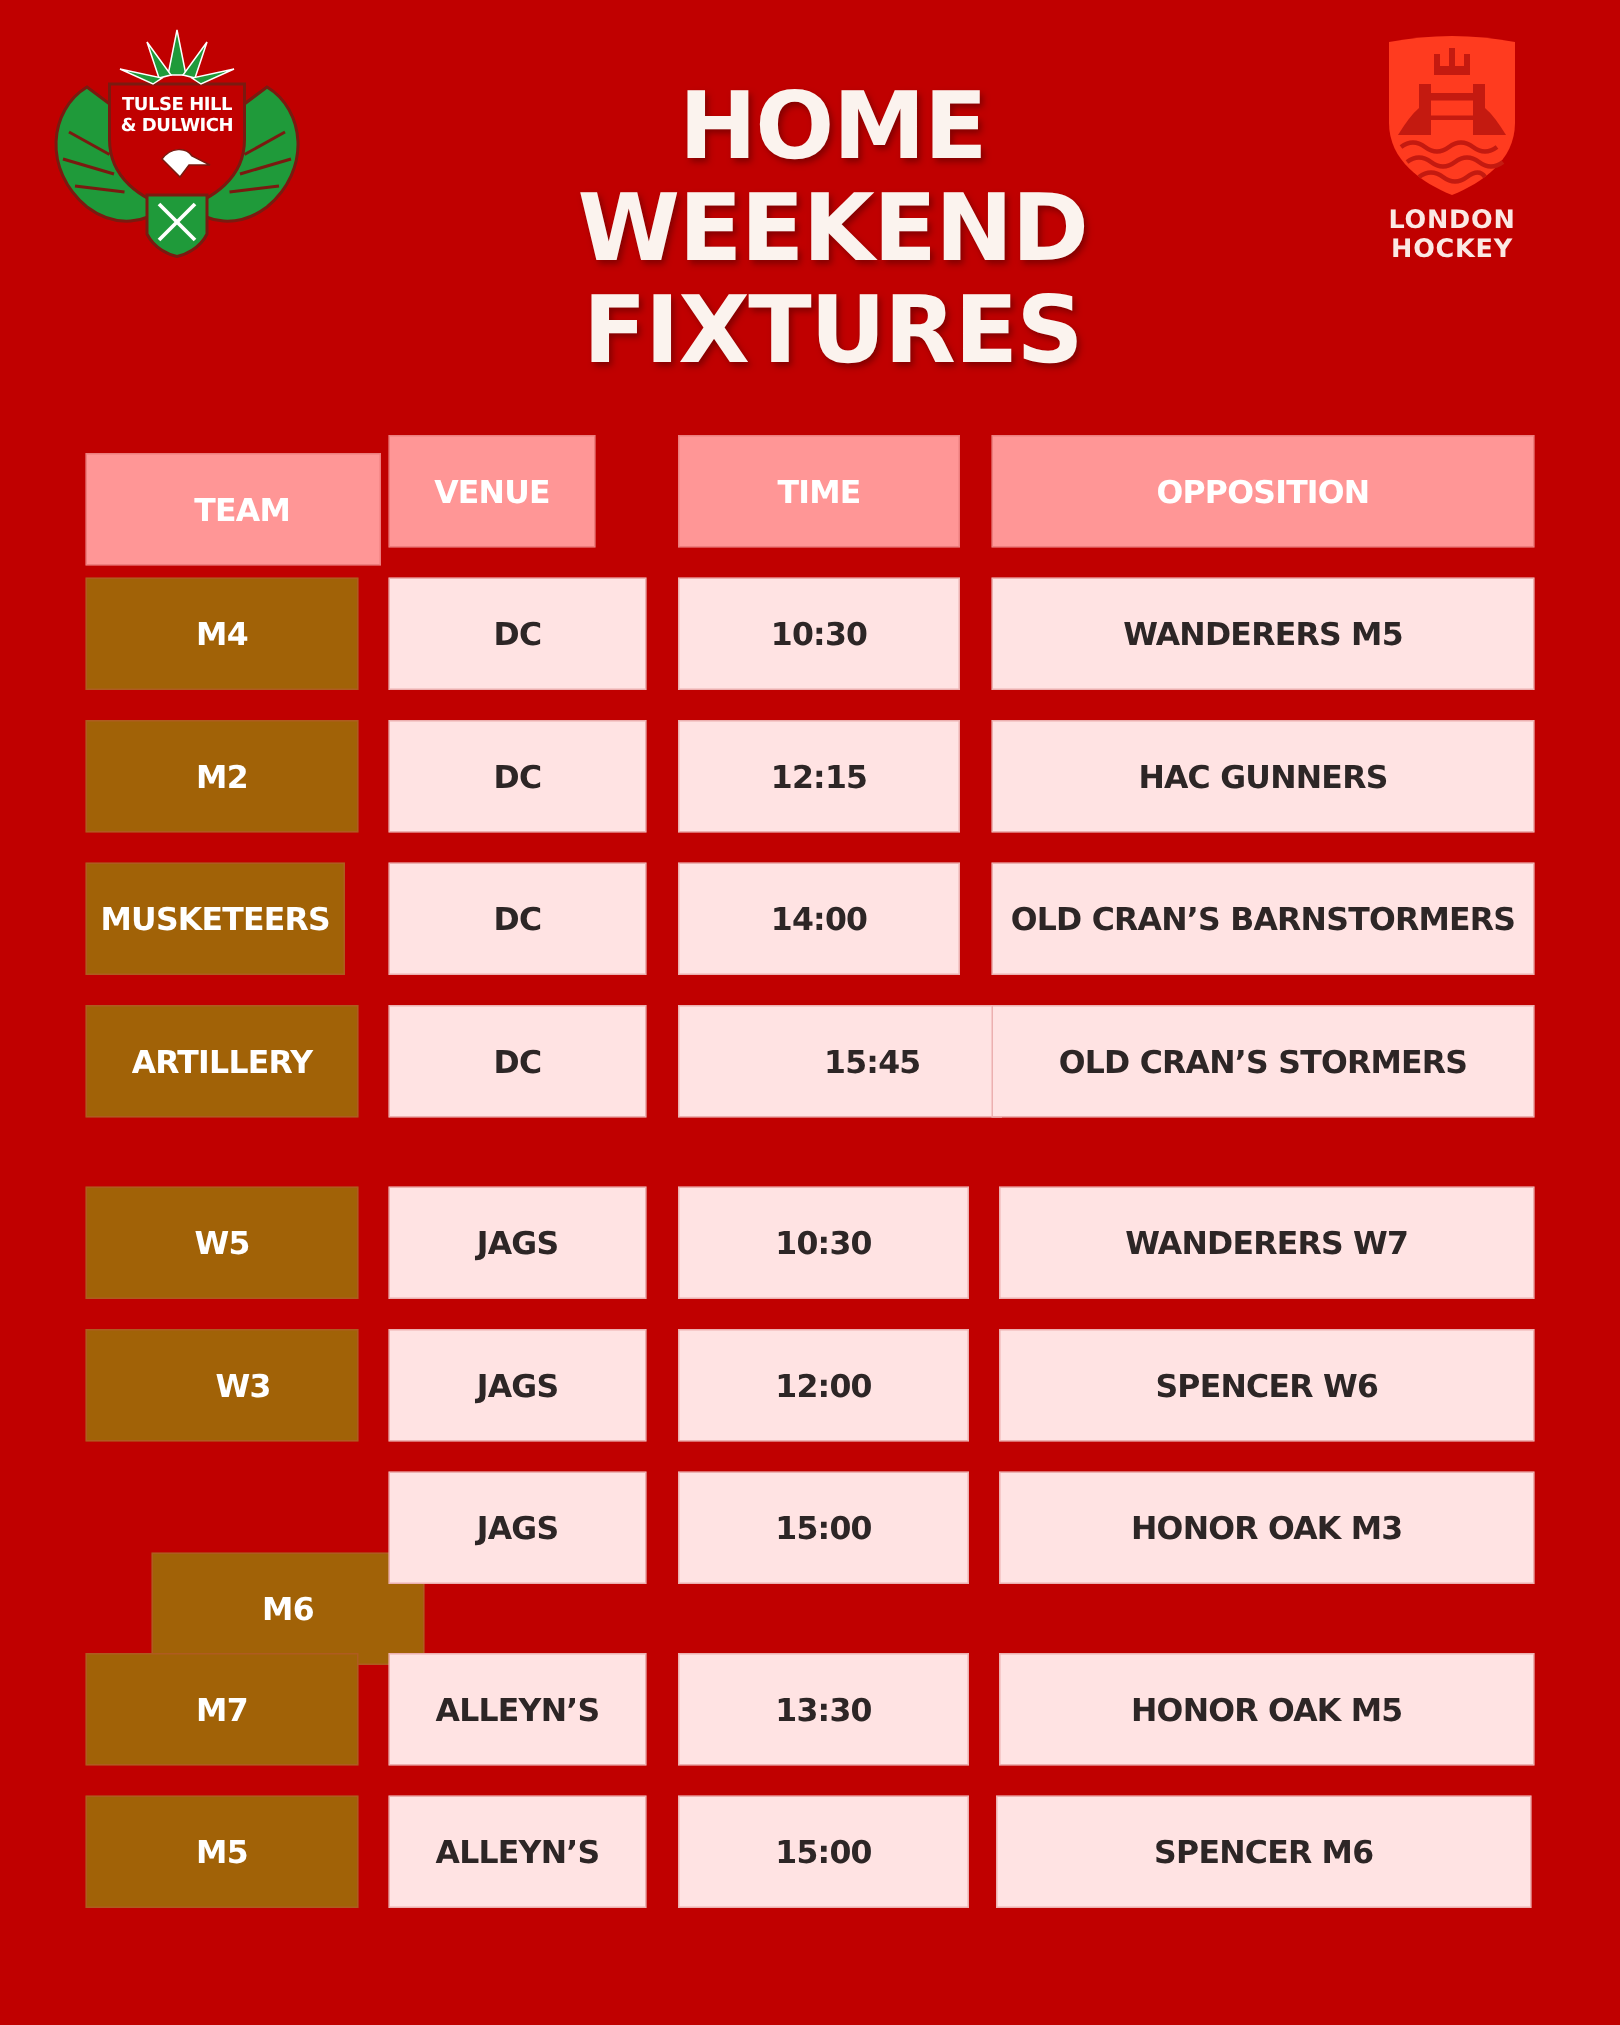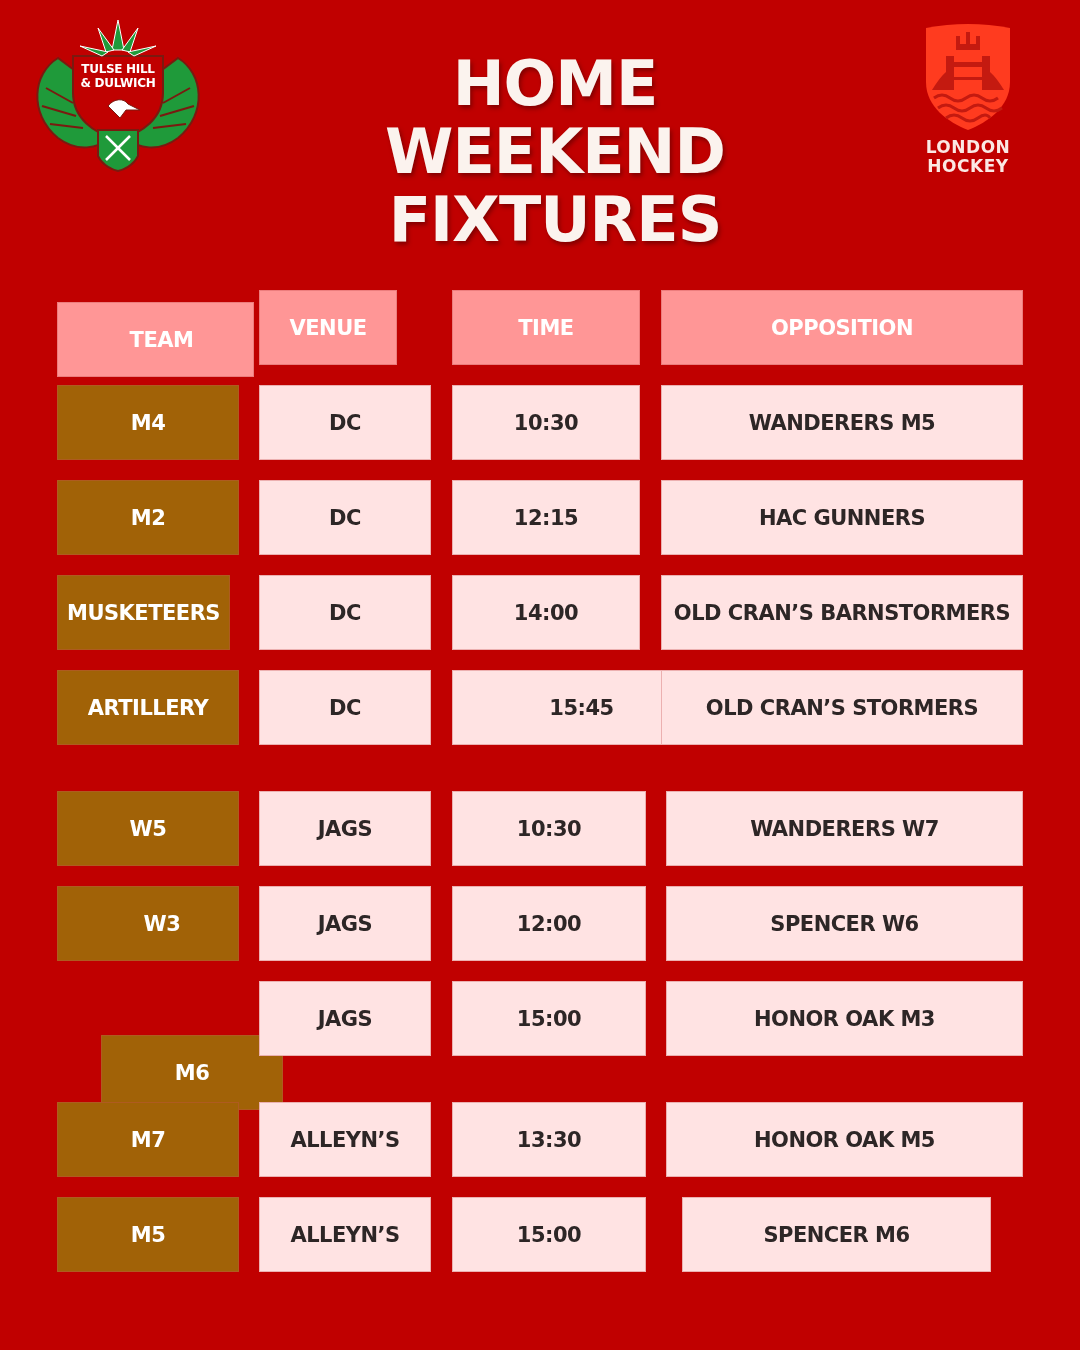--- a/index.html
+++ b/index.html
@@ -177,16 +177,16 @@
     <div>
       <div class="cell team" style="left:57px;top:1102px;width:182px;">M7</div>
       <div class="cell body" style="left:259px;top:1102px;width:172px;">ALLEYN’S</div>
       <div class="cell body" style="left:452px;top:1102px;width:194px;">13:30</div>
       <div class="cell body" style="left:666px;top:1102px;width:357px;">HONOR OAK M5</div>
     </div>
     <div>
       <div class="cell team" style="left:57px;top:1197px;width:182px;">M5</div>
       <div class="cell body" style="left:259px;top:1197px;width:172px;">ALLEYN’S</div>
       <div class="cell body" style="left:452px;top:1197px;width:194px;">15:00</div>
-      <div class="cell body" style="left:682px;top:1197px;width:309px;">SPENCER M6</div>
+      <div class="cell body" style="left:664px;top:1197px;width:357px;">SPENCER M6</div>
     </div>
   </div>
 </div>
 
 </body></html>

